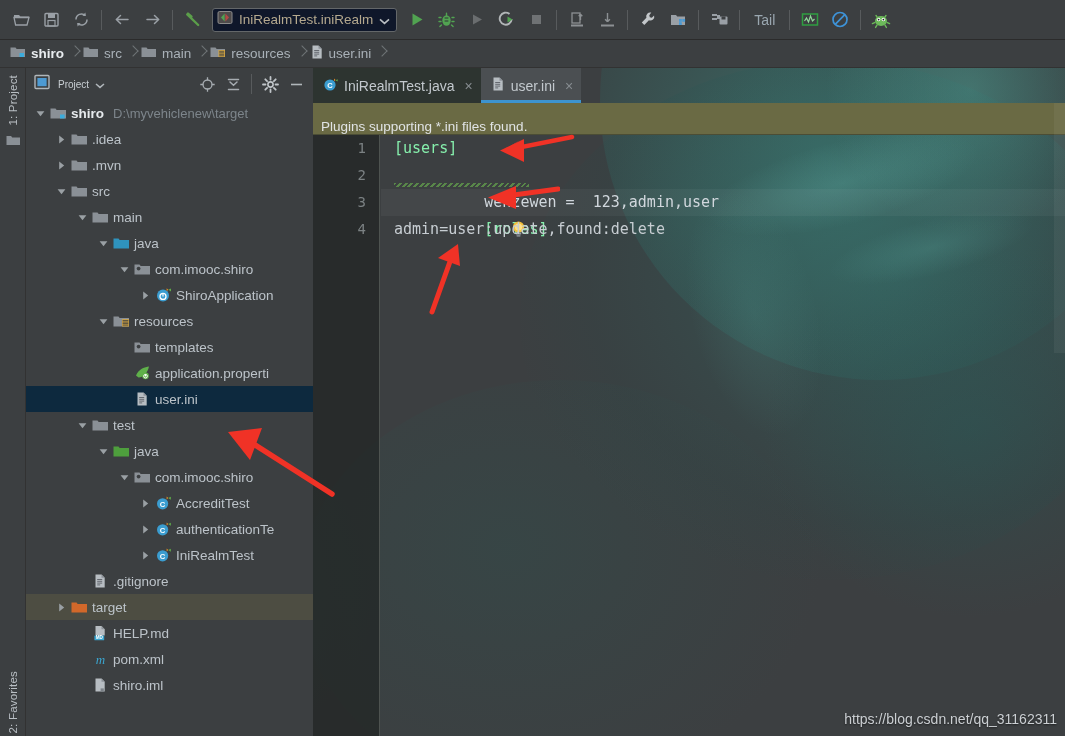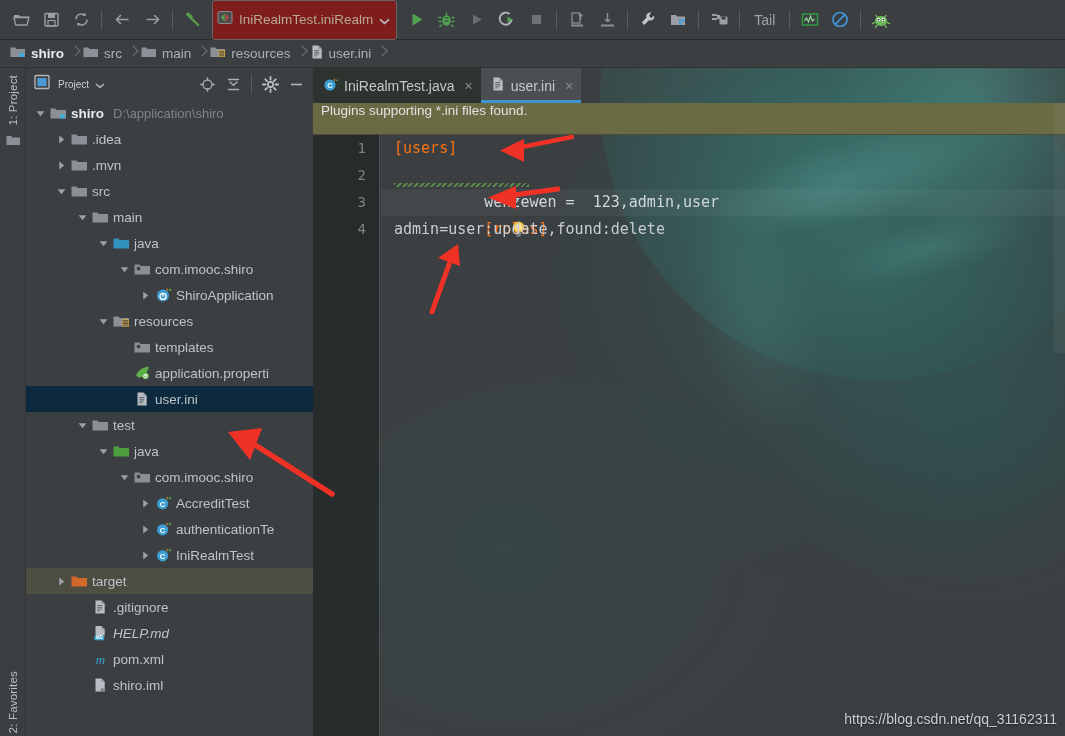--- a/index.html
+++ b/index.html
@@ -45,23 +45,23 @@
     background:#3c3f41; border-bottom:1px solid #2b2b2b;
     display:flex; align-items:center; gap:0; padding:0 6px; z-index:5;
   }
   .tbtn {
     width:30px; height:28px; display:flex; align-items:center; justify-content:center;
     border-radius:3px; cursor:default; flex:0 0 auto;
   }
   .tbtn svg { display:block; }
   .tsep { width:1px; height:20px; background:#585b5d; margin:0 5px; flex:0 0 auto; }
   .runcfg {
-    display:flex; align-items:center; gap:6px; height:40px;
+    display:flex; align-items:center; gap:6px; height:24px;
     border:1px solid #646769; border-radius:3px; padding:0 6px 0 4px;
-    margin:0 4px; background:#7f1d1d; flex:0 0 auto;
+    margin:0 4px; background:#0f172a; flex:0 0 auto;
   }
   .runcfg .rc-label { color:#b5a98f; font-size:13.5px; white-space:nowrap; }
   .tail-label { color:#9aa7b0; font-size:14px; padding:0 9px; flex:0 0 auto; }
 
   
   .crumbs {
     position:absolute; left:0; top:40px; width:1065px; height:28px;
     background:#3c3f41; display:flex; align-items:center;
     padding-left:8px; z-index:5; border-bottom:1px solid #323232;
   }
@@ -135,21 +135,21 @@
     font-size:14px; color:#c3c9ce; position:relative; cursor:default;
   }
   .etab.inactive { background:rgba(41,49,43,.78); }
   .etab.active { background:#4b4f52; }
   .etab.active::after {
     content:""; position:absolute; left:0; right:0; bottom:0; height:3px; background:#3d94d0;
   }
   .etab .xclose { color:#878d91; font-size:14px; margin-left:4px; }
 
   .notice {
-    height:32px; display:flex; align-items:flex-start; padding-left:8px;
+    height:32px; display:flex; align-items:flex-end; padding-left:8px;
     background:#6a6a44; color:#e4e7ea; font-size:13.5px;
     border-bottom:1px solid #4b4d35;
   }
   .notice-inner { opacity:.97; }
 
   .code-area { position:relative; height:601px; }
   .gutter {
     position:absolute; left:0; top:0; width:67px; height:601px;
     background:rgba(32,36,34,.70);
     border-right:1px solid #4e5350;
@@ -158,21 +158,21 @@
     height:27px; line-height:27px; text-align:right; padding-right:13px;
     color:#7b8183; font-size:14px;
     font-family:"DejaVu Sans Mono", monospace;
   }
   .code {
     position:absolute; left:68px; top:0; right:0; height:601px;
     font-family:"DejaVu Sans Mono", monospace; font-size:15px;
   }
   .cline { height:27px; line-height:27px; padding-left:13px; white-space:pre; position:relative; }
   .cline.hl { background:rgba(255,255,255,.045); }
-  .tok-sect { color:#f97316; }
+  .tok-sect { color:#86efac; }
   .tok-key  { color:#cfd6dc; }
   .tok-val  { color:#c7cdd2; }
   .squiggle {
     position:absolute; left:13px; bottom:2px; height:4px; width:135px;
     background:repeating-linear-gradient(135deg,#5a8a4a 0 2px, transparent 2px 4px);
     opacity:.95;
   }
   .bulb {
     position:absolute; width:15px; height:18px; left:22px; top:4px;
   }
@@ -487,21 +487,21 @@
               <path d="M0.6 2.2h7.8L4.5 7.2z" fill="#9aa0a4"></path>
             </svg>
           </span>
           <span class="ticon">
             <svg width="17" height="15" viewBox="0 0 17 15">
               <path d="M.5 2.5h5l1.2 1.5H16v8.5H.5z" fill="#8a9096"></path>
               <rect x="10" y="8.5" width="4.6" height="4" fill="#3cacdc"></rect>
             </svg>
           </span>
           <span class="tlabel">shiro</span>
-          <span class="tsub">D:\application\shiro</span>
+          <span class="tsub">D:\myvehiclenew\target</span>
         </div>
         <div class="trow" style="padding-left: 27px;">
           <span class="arrow">
             <svg width="9" height="9" viewBox="0 0 9 9">
               <path d="M2.2 0.6v7.8L7.2 4.5z" fill="#9aa0a4"></path>
             </svg>
           </span>
           <span class="ticon">
             <svg width="17" height="15" viewBox="0 0 17 15">
               <path d="M.5 2.5h5l1.2 1.5H16v8.5H.5z" fill="#8a9096"></path>
@@ -721,45 +721,45 @@
           <span class="ticon">
             <svg width="17" height="16" viewBox="0 0 17 16">
               <circle cx="7.6" cy="8.8" r="5.6" fill="#3b9dd0"></circle>
               <text x="7.6" y="11.8" font-size="7.6" fill="#fff" text-anchor="middle" font-family="Liberation Sans, sans-serif" font-weight="bold">C</text>
               <path d="M11.6 1.4l1.7 1.5-1.7 1.5z" fill="#e08a2a"></path>
               <path d="M13.3 2.9l2.5-1.2v3z" fill="#5fb04a"></path>
             </svg>
           </span>
           <span class="tlabel">IniRealmTest</span>
         </div>
-        <div class="trow highlight" style="padding-left: 27px;">
-          <span class="arrow">
-            <svg width="9" height="9" viewBox="0 0 9 9">
-              <path d="M2.2 0.6v7.8L7.2 4.5z" fill="#9aa0a4"></path>
-            </svg>
-          </span>
-          <span class="ticon">
-            <svg width="17" height="15" viewBox="0 0 17 15">
-              <path d="M.5 2.5h5l1.2 1.5H16v8.5H.5z" fill="#d2682a"></path>
-            </svg>
-          </span>
-          <span class="tlabel">target</span>
-        </div>
         <div class="trow" style="padding-left: 48px;">
           <span class="arrow"></span>
           <span class="ticon">
             <svg width="14" height="16" viewBox="0 0 14 16">
               <path d="M2.5 1.5h6l3.2 3.2v9.8h-9.2z" fill="#b7bdc2"></path>
               <path d="M8.5 1.5l3.2 3.2H8.5z" fill="#8c9298"></path>
               <path d="M4.2 6.5h5M4.2 8.3h5M4.2 10.1h5M4.2 11.9h3" stroke="#5b6066" stroke-width=".9"></path>
             </svg>
           </span>
           <span class="tlabel">.gitignore</span>
         </div>
-        <div class="trow" style="padding-left: 48px; font-style: italic;">
+        <div class="trow highlight" style="padding-left: 27px;">
+          <span class="arrow">
+            <svg width="9" height="9" viewBox="0 0 9 9">
+              <path d="M2.2 0.6v7.8L7.2 4.5z" fill="#9aa0a4"></path>
+            </svg>
+          </span>
+          <span class="ticon">
+            <svg width="17" height="15" viewBox="0 0 17 15">
+              <path d="M.5 2.5h5l1.2 1.5H16v8.5H.5z" fill="#d2682a"></path>
+            </svg>
+          </span>
+          <span class="tlabel">target</span>
+        </div>
+        <div class="trow" style="padding-left: 48px;">
           <span class="arrow"></span>
           <span class="ticon">
             <svg width="15" height="16" viewBox="0 0 15 16">
               <path d="M2.5 1h6l3.2 3.2v6.3h-9.2z" fill="#b7bdc2"></path>
               <path d="M8.5 1l3.2 3.2H8.5z" fill="#8c9298"></path>
               <rect x="1.4" y="10.5" width="9.8" height="4.8" rx=".6" fill="#3ba5cf"></rect>
               <text x="6.3" y="14.3" font-size="4.6" fill="#fff" text-anchor="middle" font-family="Liberation Sans, sans-serif" font-weight="bold">MD</text>
             </svg>
           </span>
           <span class="tlabel">HELP.md</span>

